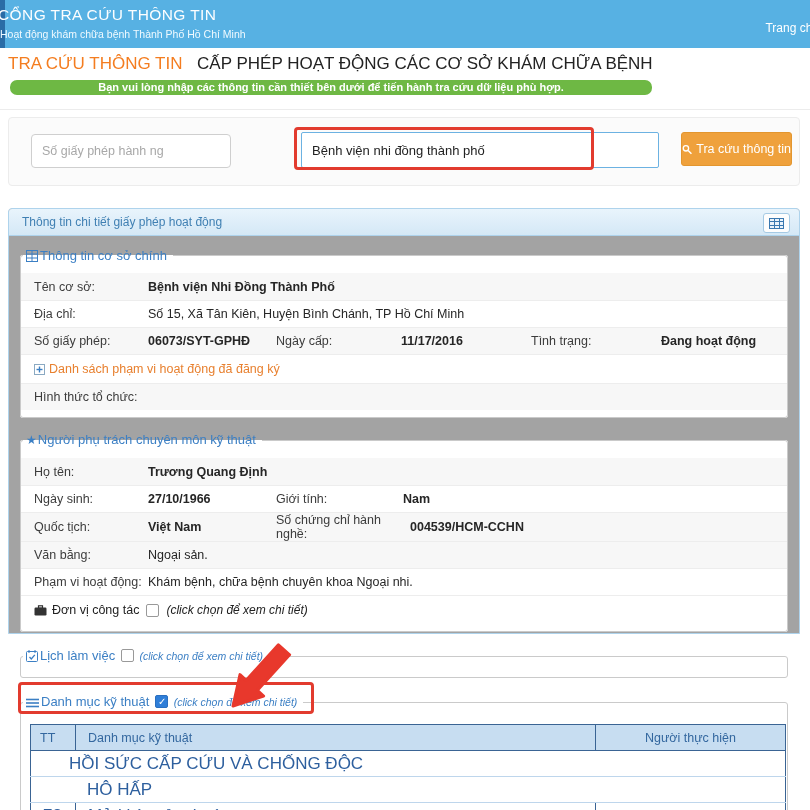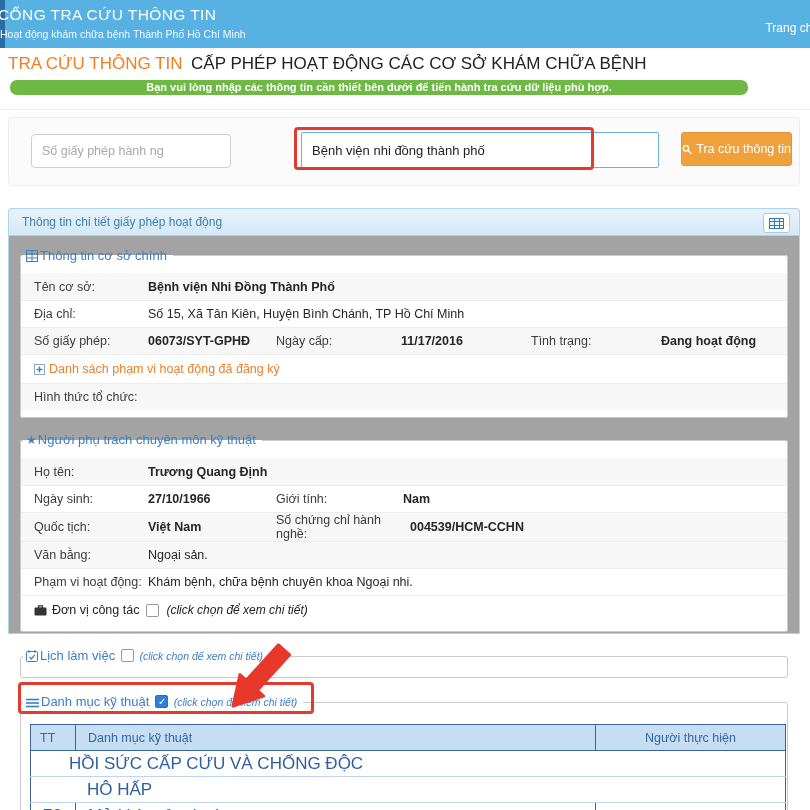--- a/index.html
+++ b/index.html
@@ -10,23 +10,23 @@
   
   .topbar{position:absolute;left:0;top:0;width:810px;height:48px;background:#57b1e3;overflow:hidden}
   .topbar-edge{position:absolute;left:0;top:0;width:5px;height:48px;background:#2a6ca6}
   .topbar-title{position:absolute;left:-2px;top:6px;color:#fdfeff;font-size:15.5px;letter-spacing:.4px;white-space:nowrap}
   .topbar-sub{position:absolute;left:0;top:28px;color:#f0faff;font-size:10.5px;white-space:nowrap}
   .topbar-home{position:absolute;right:-9px;top:21px;color:#fff;font-size:12px;text-decoration:none;white-space:nowrap;cursor:pointer}
 
   
   .pagetitle{position:absolute;left:8px;top:48px;width:802px;height:31px;line-height:31px;white-space:nowrap;overflow:hidden}
   .pt-orange{color:#f47d20;font-size:17px}
-  .pt-dark{color:#222;font-size:17px;margin-left:5px}
-
-  .notice{position:absolute;left:10px;top:80px;width:738px;height:15px;line-height:15px;background:#6eb844;
+  .pt-dark{color:#222;font-size:17px;margin-left:11px}
+
+  .notice{position:absolute;left:10px;top:80px;width:642px;height:15px;line-height:15px;background:#6eb844;
           border-radius:7px;color:#fff;font-size:11px;font-weight:700;text-align:center;overflow:hidden}
 
   .hairline{position:absolute;left:0;top:109px;width:810px;height:1px;background:#ececec}
 
   
   .search-panel{position:absolute;left:8px;top:117px;width:792px;height:69px;background:#fbfbfb;
                 border:1px solid #ececec;border-radius:4px}
   .inp-license{position:absolute;left:22px;top:16px;width:200px;height:34px;border:1px solid #cfcfcf;border-radius:4px;
                padding:0 10px;font-family:inherit;font-size:12.5px;color:#333;background:#fff;outline:none}
   .inp-license::placeholder{color:#a8a8a8}

